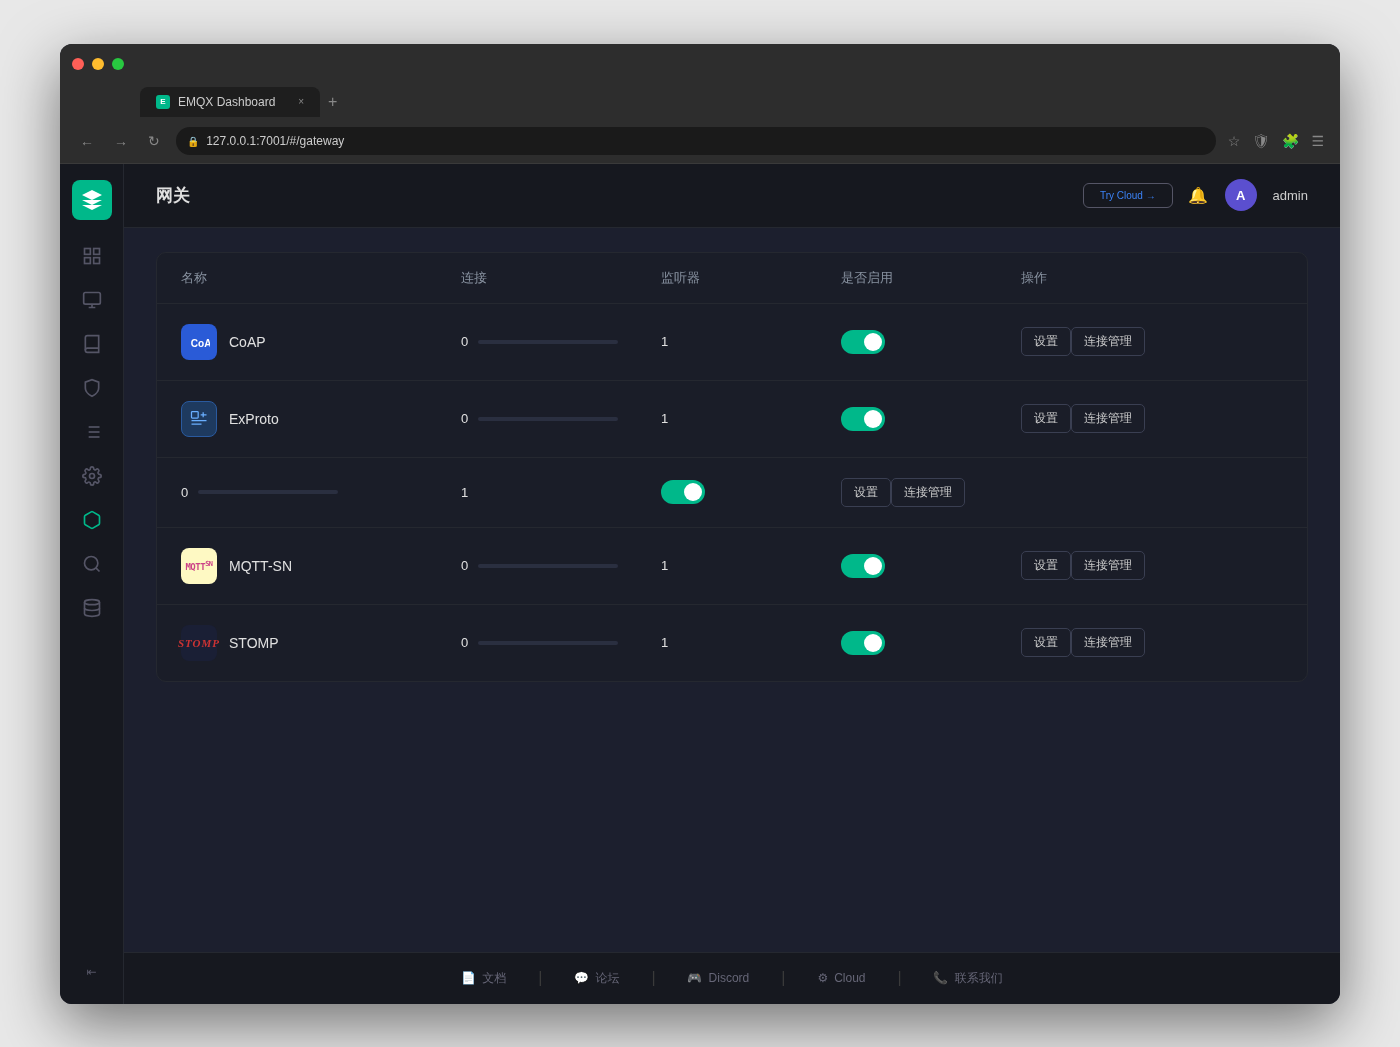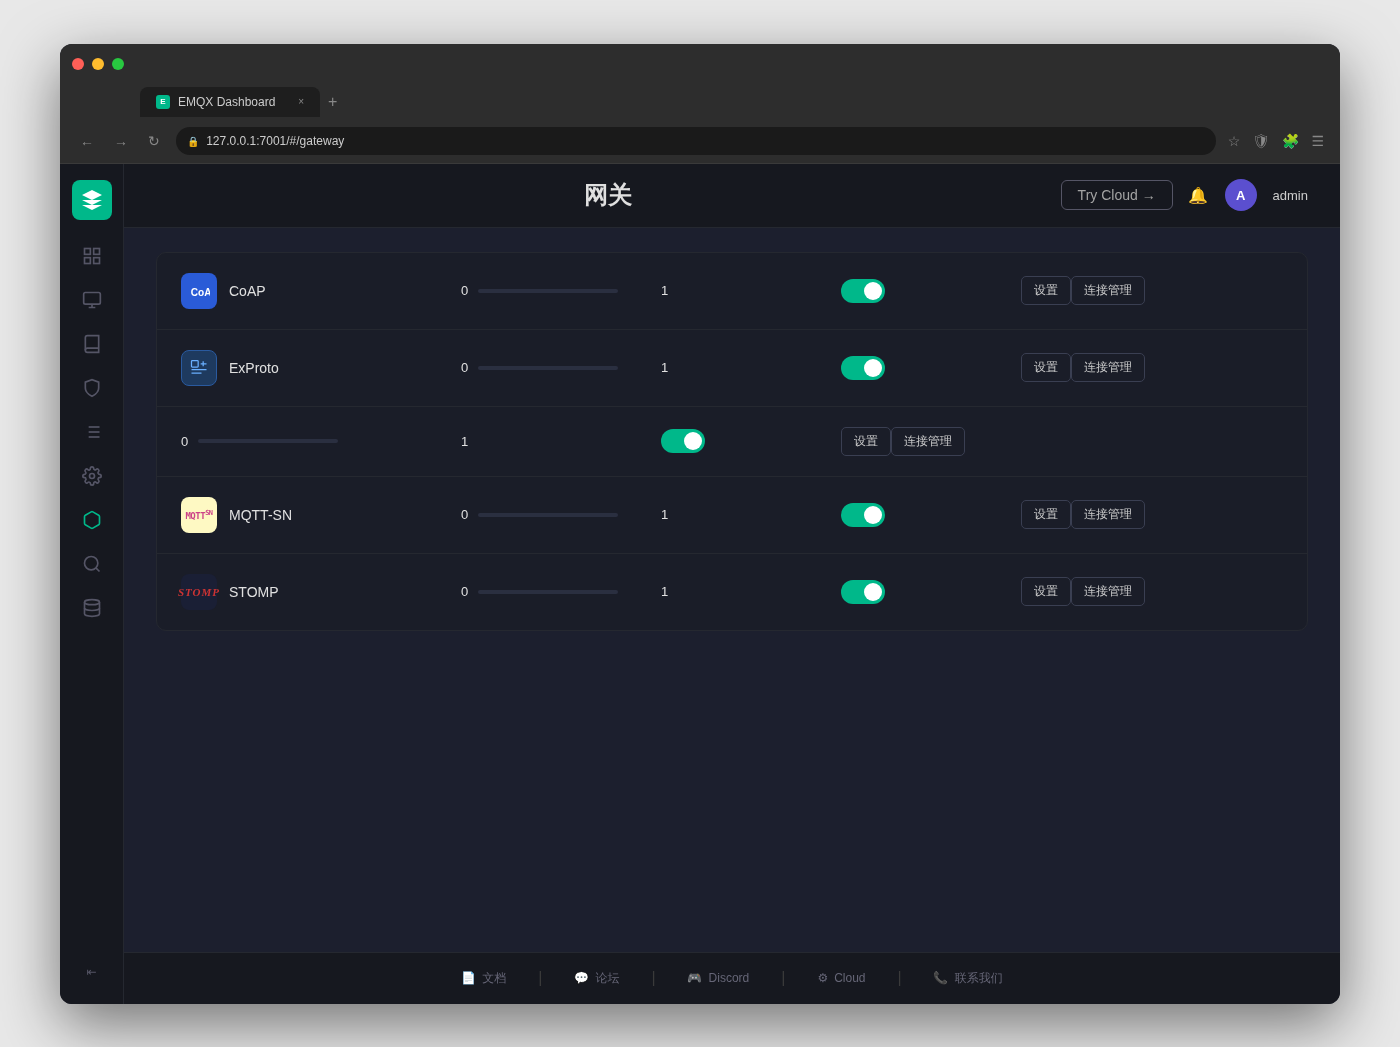--- a/index.html
+++ b/index.html
@@ -153,36 +153,35 @@
     .top-header {
       height: 64px;
       background: #16181f;
       display: flex;
       align-items: center;
       padding: 0 32px;
       border-bottom: 1px solid #252830;
       flex-shrink: 0;
     }
     .page-title-text {
-      font-size: 24px;
+      font-size: 17px;
       font-weight: 600;
       color: #e0e0e0;
       flex: 1;
-      text-align: center;
     }
     .header-actions {
       display: flex; align-items: center; gap: 16px;
     }
     .try-cloud-btn {
       border: 1px solid #556;
       background: transparent;
-      color: #a3a3a3;
+      color: #3b82f6;
       border-radius: 6px;
       padding: 6px 16px;
-      font-size: 14px;
+      font-size: 10px;
       cursor: pointer;
       display: flex; align-items: center; gap: 6px;
     }
     .bell-icon { color: #667; font-size: 16px; cursor: pointer; }
     .user-avatar {
       width: 32px; height: 32px;
       background: #5b4fcf;
       border-radius: 50%;
       display: flex; align-items: center; justify-content: center;
       color: white; font-size: 13px; font-weight: bold;
@@ -445,20 +444,27 @@
           <button class="try-cloud-btn">Try Cloud →</button>
           <span class="bell-icon">🔔</span>
           <div class="user-avatar">A</div>
           <span class="user-name">admin</span>
         </div>
       </div>
 
       <div class="content-area">
         <div class="gateway-table">
 
+          <div class="table-header">
+            <div class="th">名称</div>
+            <div class="th">连接</div>
+            <div class="th">监听器</div>
+            <div class="th">是否启用</div>
+            <div class="th">操作</div>
+          </div>
 
           <div class="table-row">
             <div class="gateway-name">
               <div class="gateway-icon icon-coap">
                 <svg width="22" height="22" viewBox="0 0 24 24" fill="white">
                   <text x="3" y="17" font-size="11" font-weight="bold">CoAP</text>
                 </svg>
               </div>
               <span>CoAP</span>
             </div>

